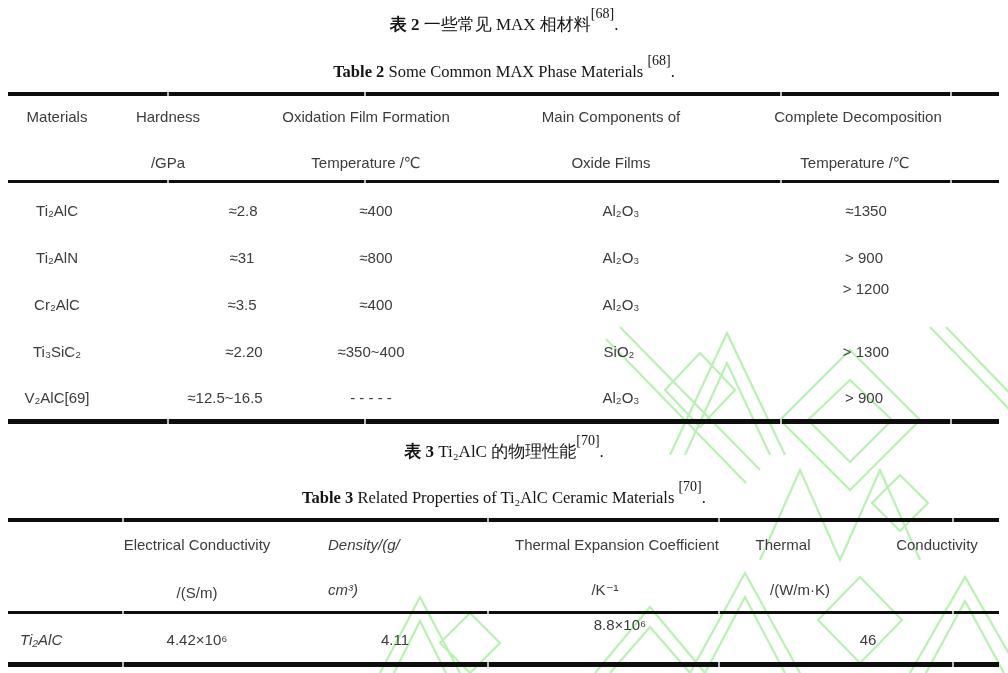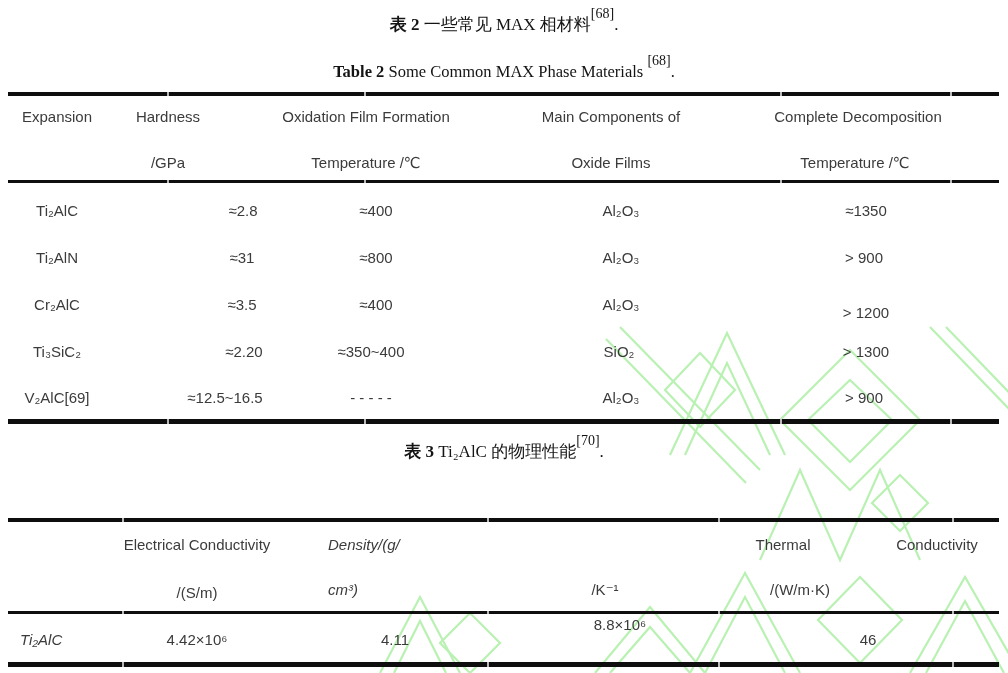--- a/index.html
+++ b/index.html
@@ -79,21 +79,21 @@
       <span class="tick" style="left:772px"></span>
       <span class="tick" style="left:942px"></span>
   </div>
   <div class="rule" style="top:419px;height:5px">
     <span class="tick" style="left:159px"></span>
       <span class="tick" style="left:356px"></span>
       <span class="tick" style="left:772px"></span>
       <span class="tick" style="left:942px"></span>
   </div>
 
-  <span class="cell cc" style="left:57px;top:106px">Expansion</span>
+  <span class="cell cc" style="left:57px;top:106px">Materials</span>
   <span class="cell cc" style="left:168px;top:106px">Hardness</span>
   <span class="cell cc" style="left:366px;top:106px">Oxidation Film Formation</span>
   <span class="cell cc" style="left:611px;top:106px">Main Components of</span>
   <span class="cell cc" style="left:858px;top:106px">Complete Decomposition</span>
   <span class="cell cc" style="left:168px;top:152px">/GPa</span>
   <span class="cell cc" style="left:366px;top:152px">Temperature /℃</span>
   <span class="cell cc" style="left:611px;top:152px">Oxide Films</span>
   <span class="cell cc" style="left:855px;top:152px">Temperature /℃</span>
 
   <span class="cell cc" style="left:57px;top:200px">Ti₂AlC</span>
@@ -105,38 +105,41 @@
   <span class="cell cc" style="left:57px;top:247px">Ti₂AlN</span>
   <span class="cell cc" style="left:242px;top:247px">≈31</span>
   <span class="cell cc" style="left:376px;top:247px">≈800</span>
   <span class="cell cc" style="left:621px;top:247px">Al₂O₃</span>
   <span class="cell cc" style="left:864px;top:247px">&gt; 900</span>
 
   <span class="cell cc" style="left:57px;top:294px">Cr₂AlC</span>
   <span class="cell cc" style="left:242px;top:294px">≈3.5</span>
   <span class="cell cc" style="left:376px;top:294px">≈400</span>
   <span class="cell cc" style="left:621px;top:294px">Al₂O₃</span>
-  <span class="cell cc" style="left:866px;top:302px">&gt; 1200</span>
+  <span class="cell cc" style="left:866px;top:278px">&gt; 1200</span>
 
   <span class="cell cc" style="left:57px;top:341px">Ti₃SiC₂</span>
   <span class="cell cc" style="left:244px;top:341px">≈2.20</span>
   <span class="cell cc" style="left:371px;top:341px">≈350~400</span>
   <span class="cell cc" style="left:619px;top:341px">SiO₂</span>
   <span class="cell cc" style="left:866px;top:341px">&gt; 1300</span>
 
   <span class="cell cc" style="left:57px;top:387px">V₂AlC[69]</span>
   <span class="cell cc" style="left:225px;top:387px">≈12.5~16.5</span>
   <span class="cell cc" style="left:371px;top:387px">- - - - -</span>
   <span class="cell cc" style="left:621px;top:387px">Al₂O₃</span>
   <span class="cell cc" style="left:864px;top:387px">&gt; 900</span>
 
   <div class="title title-zh" style="top:438px">
     <b>表 3</b><span> Ti₂AlC 的物理性能</span><sup>[70]</sup><span>.</span>
   </div>
 
+  <div class="title title-en" style="top:484px">
+    <b>Table 3</b><span> Related Properties of Ti₂AlC Ceramic Materials </span><sup>[70]</sup><span>.</span>
+  </div>
 
   <div class="rule" style="top:518px;height:4px">
     <span class="tick" style="left:114px"></span>
       <span class="tick" style="left:479px"></span>
       <span class="tick" style="left:710px"></span>
       <span class="tick" style="left:944px"></span>
   </div>
   <div class="rule" style="top:611px;height:3px">
     <span class="tick" style="left:114px"></span>
       <span class="tick" style="left:479px"></span>
@@ -145,20 +148,21 @@
   </div>
   <div class="rule" style="top:662px;height:5px">
     <span class="tick" style="left:114px"></span>
       <span class="tick" style="left:479px"></span>
       <span class="tick" style="left:710px"></span>
       <span class="tick" style="left:944px"></span>
   </div>
 
   <span class="cell cc" style="left:197px;top:534px">Electrical Conductivity</span>
   <span class="cell cl" style="left:328px;top:534px">Density/(g/</span>
+  <span class="cell cc" style="left:617px;top:534px">Thermal Expansion Coefficient</span>
   <span class="cell cc" style="left:783px;top:534px">Thermal</span>
   <span class="cell cc" style="left:937px;top:534px">Conductivity</span>
   <span class="cell cc" style="left:197px;top:582px">/(S/m)</span>
   <span class="cell cl" style="left:328px;top:579px">cm³)</span>
   <span class="cell cc" style="left:605px;top:579px">/K⁻¹</span>
   <span class="cell cc" style="left:800px;top:579px">/(W/m·K)</span>
 
   <span class="cell cl" style="left:20px;top:629px">Ti₂AlC</span>
   <span class="cell cc" style="left:197px;top:629px">4.42×10⁶</span>
   <span class="cell cc" style="left:395px;top:629px">4.11</span>

